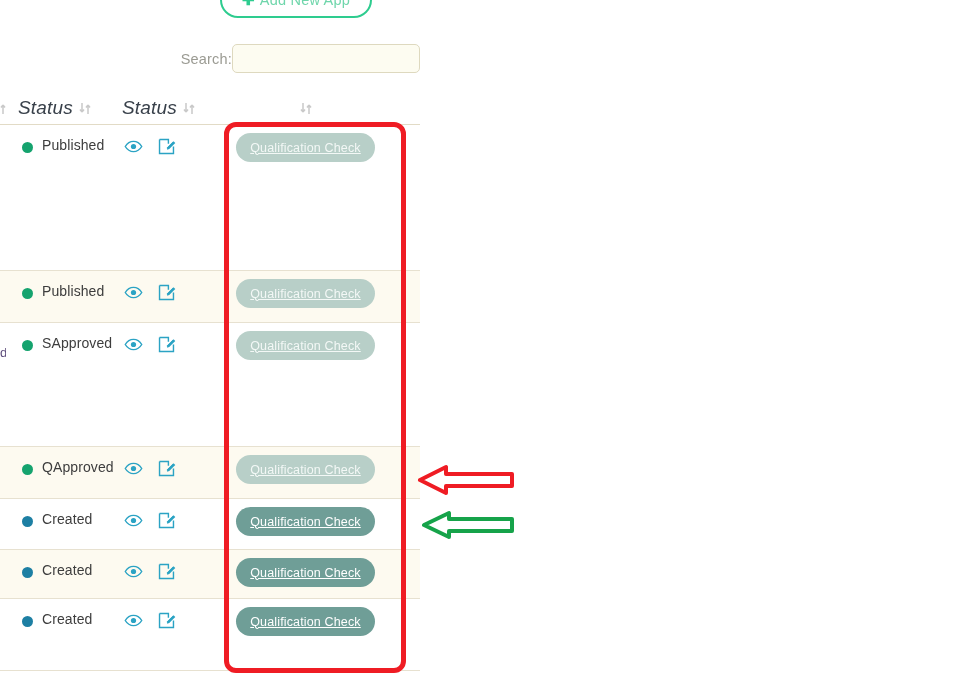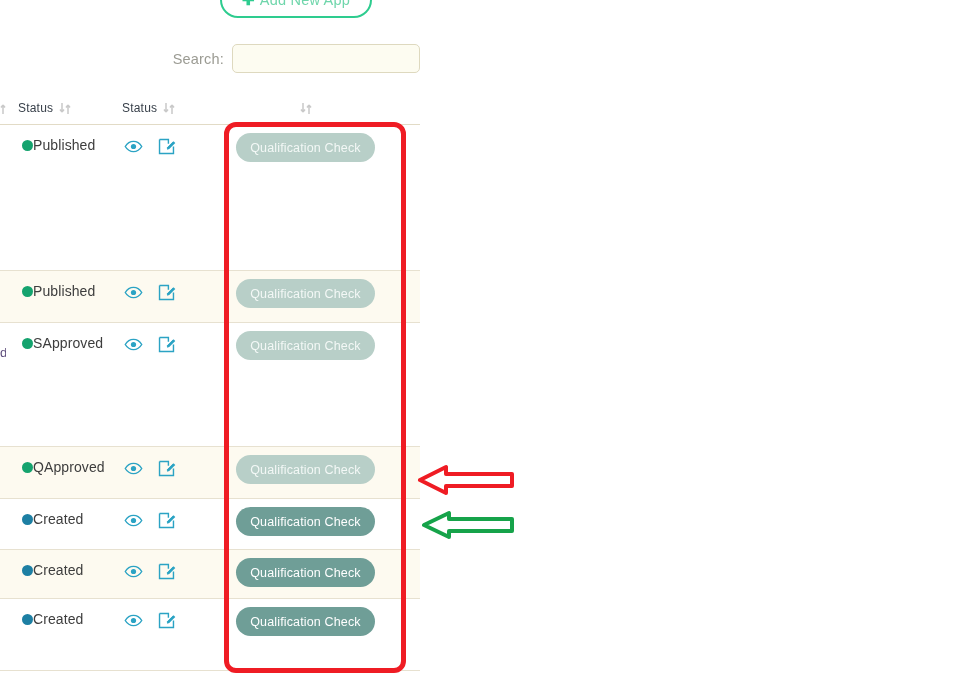--- a/index.html
+++ b/index.html
@@ -55,21 +55,21 @@
 
   
   .search-wrap {
     position: absolute;
     left: 0px;
     top: 44px;
     width: 420px;
     display: flex;
     align-items: center;
     justify-content: flex-end;
-    gap: 8px;
+    gap: 0;
   }
   .search-label {
     font-size: 14.5px;
     color: #9b9b93;
     letter-spacing: .2px;
   }
   .search-input {
     width: 188px;
     height: 29px;
     box-sizing: border-box;
@@ -95,25 +95,26 @@
     height: 32px;
     border-bottom: 1px solid #e2dbc6;
   }
   .th {
     position: absolute;
     top: 0;
     height: 32px;
     display: flex;
     align-items: center;
     gap: 6px;
-    font-size: 12px;
+    font-size: 19px;
     color: #38404a;
     letter-spacing: .2px;
     white-space: nowrap;
     cursor: pointer;
+    font-style: italic;
   }
   .th-left   { left: -6px; }
   .th-status { left: 18px; }
   .th-actions{ left: 122px; }
   .th-qual   { left: 300px; }
 
   .sort-ico {
     display: inline-block;
     width: 12px;
     height: 15px;
@@ -129,21 +130,22 @@
     border-bottom: 1px solid #e7e1d0;
     background: #ffffff;
   }
   .row.striped { background: #fdfaf0; }
 
   .cell-status {
     position: absolute;
     left: 22px;
     top: 12px;
     display: flex;
-    align-items: center;
+    align-items: flex-end;
+    gap: 9px;
     font-size: 14px;
     color: #3d3d3d;
     white-space: nowrap;
     letter-spacing: .1px;
   }
   .dot {
     width: 11px;
     height: 11px;
     border-radius: 50%;
     flex: none;
@@ -181,20 +183,21 @@
     padding: 0 14px;
     box-sizing: border-box;
     border: none;
     border-radius: 15px;
     font-family: "Liberation Sans", sans-serif;
     font-size: 12.5px;
     letter-spacing: .15px;
     color: #ffffff;
     white-space: nowrap;
     cursor: pointer;
+    text-decoration: underline;
   }
   .qual-btn.enabled  { background: #6f9e97; }
   .qual-btn.disabled { background: #b8cfc8; color:#f3f8f6; cursor: default; }
 
   
   .left-frag {
     position: absolute;
     left: 0;
     font-size: 13px;
     color: #5b4a7a;

